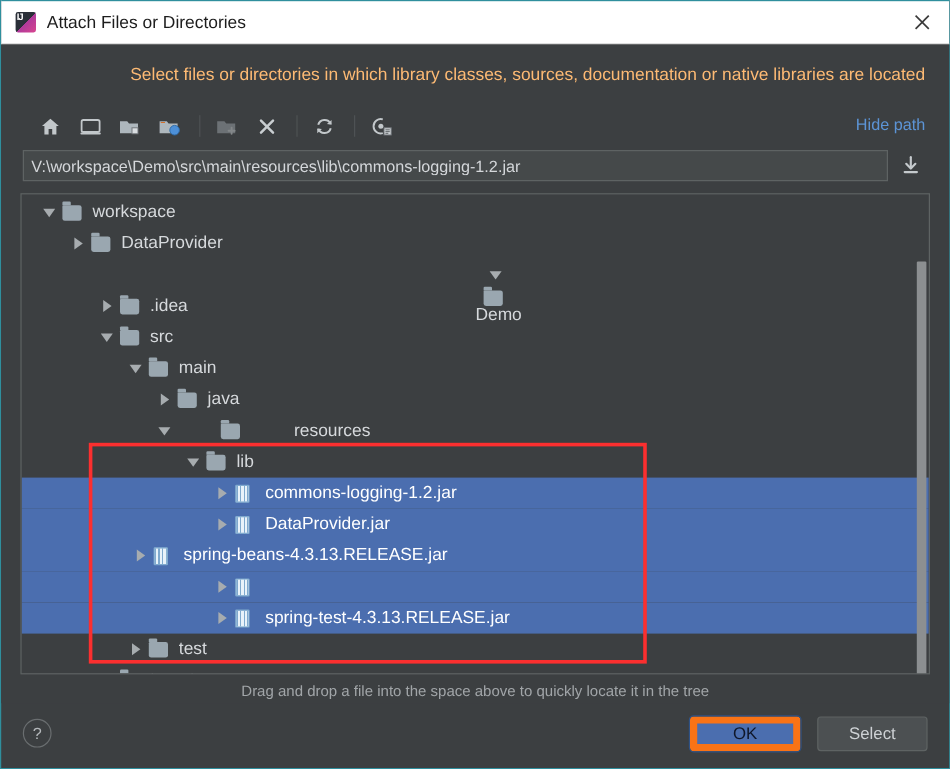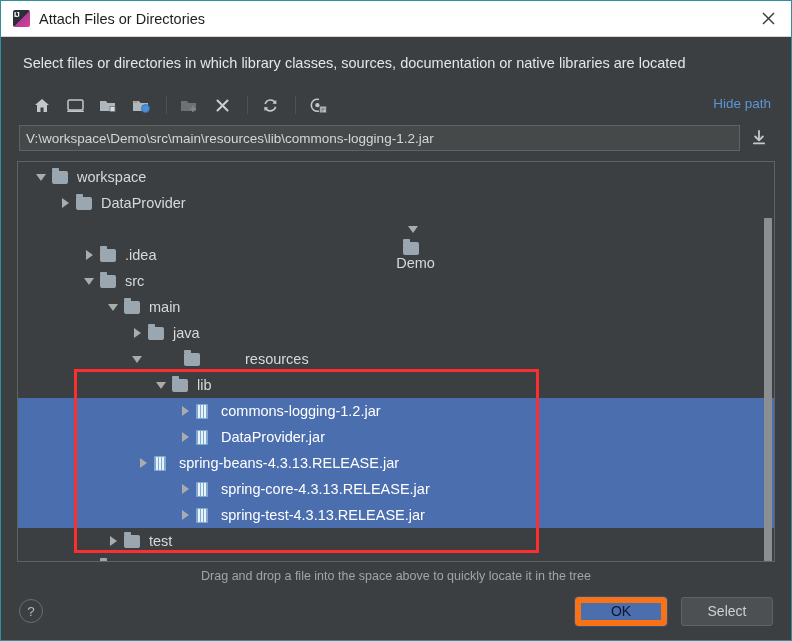--- a/index.html
+++ b/index.html
@@ -70,24 +70,25 @@
   
   #body {
     flex: 1 1 auto;
     display: flex;
     flex-direction: column;
     padding: 0 16px;
     background: #3c3f41;
   }
 
   #subtitle {
-    color: #e5e5e5;
+    color: #fdba74;
     font-size: 14.5px;
     padding: 18px 4px 16px 6px;
     white-space: nowrap;
+    text-align: right;
   }
 
   
   #toolbar {
     height: 36px;
     display: flex;
     align-items: center;
     padding-left: 10px;
     position: relative;
   }
@@ -477,37 +478,36 @@
           </div>
           <div class="row selected" style="padding-left: 156px;">
             <div class="twisty">
               <span class="tri-right"></span>
             </div>
             <div class="node-icon">
               <div class="jar"></div>
             </div>
             <div class="label">DataProvider.jar</div>
           </div>
-          <div class="row selected" style="padding-left: 114px;">
+          <div class="row selected" style="padding-left: 88px;">
             <div class="twisty">
               <span class="tri-right"></span>
             </div>
             <div class="node-icon">
               <div class="jar"></div>
             </div>
             <div class="label">spring-beans-4.3.13.RELEASE.jar</div>
           </div>
           <div class="row selected" style="padding-left: 156px;">
             <div class="twisty">
               <span class="tri-right"></span>
             </div>
             <div class="node-icon">
               <div class="jar"></div>
             </div>
-            <div class="label">spring-core-4.3.13.RELEASE.jar</div>
           </div>
           <div class="row selected" style="padding-left: 156px;">
             <div class="twisty">
               <span class="tri-right"></span>
             </div>
             <div class="node-icon">
               <div class="jar"></div>
             </div>
             <div class="label">spring-test-4.3.13.RELEASE.jar</div>
           </div>

